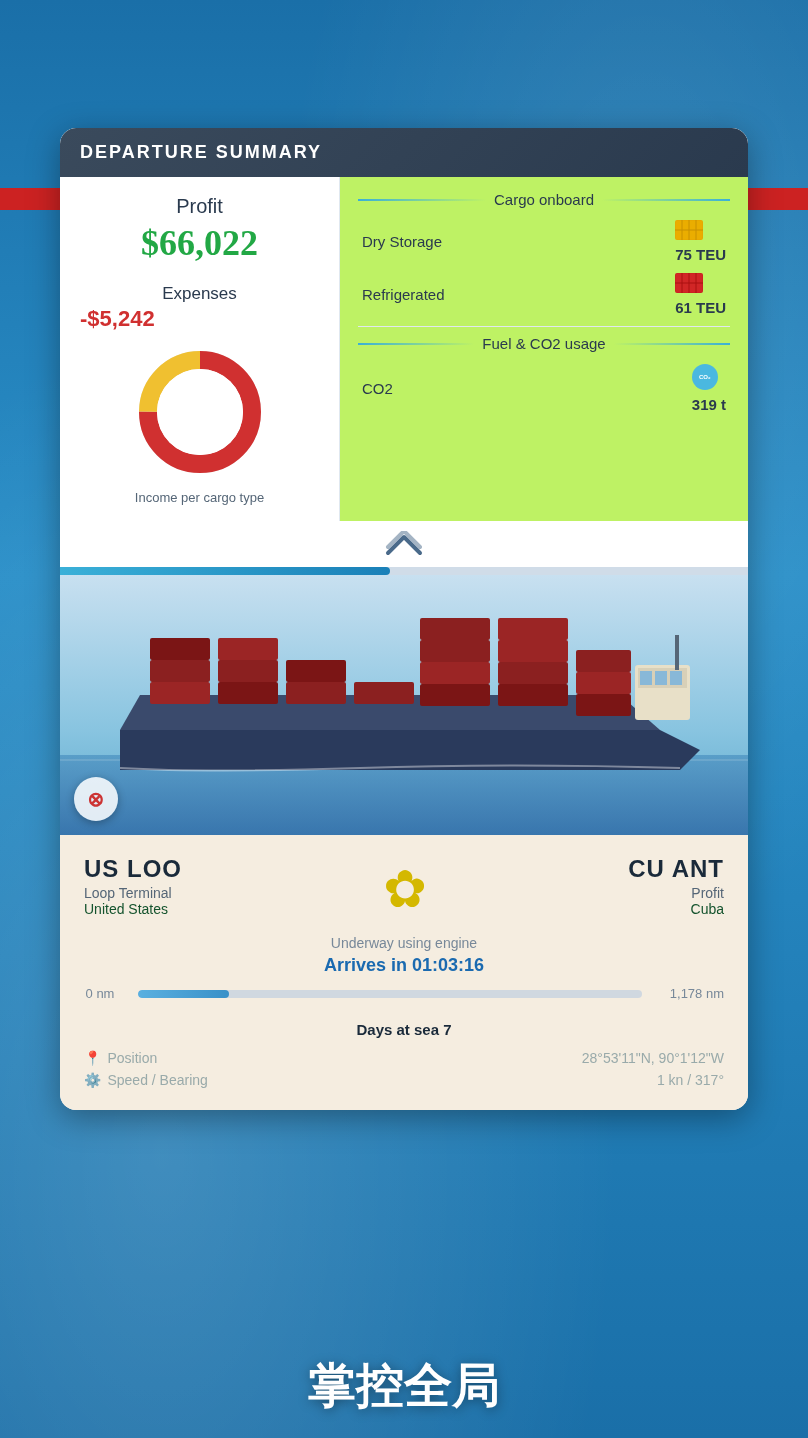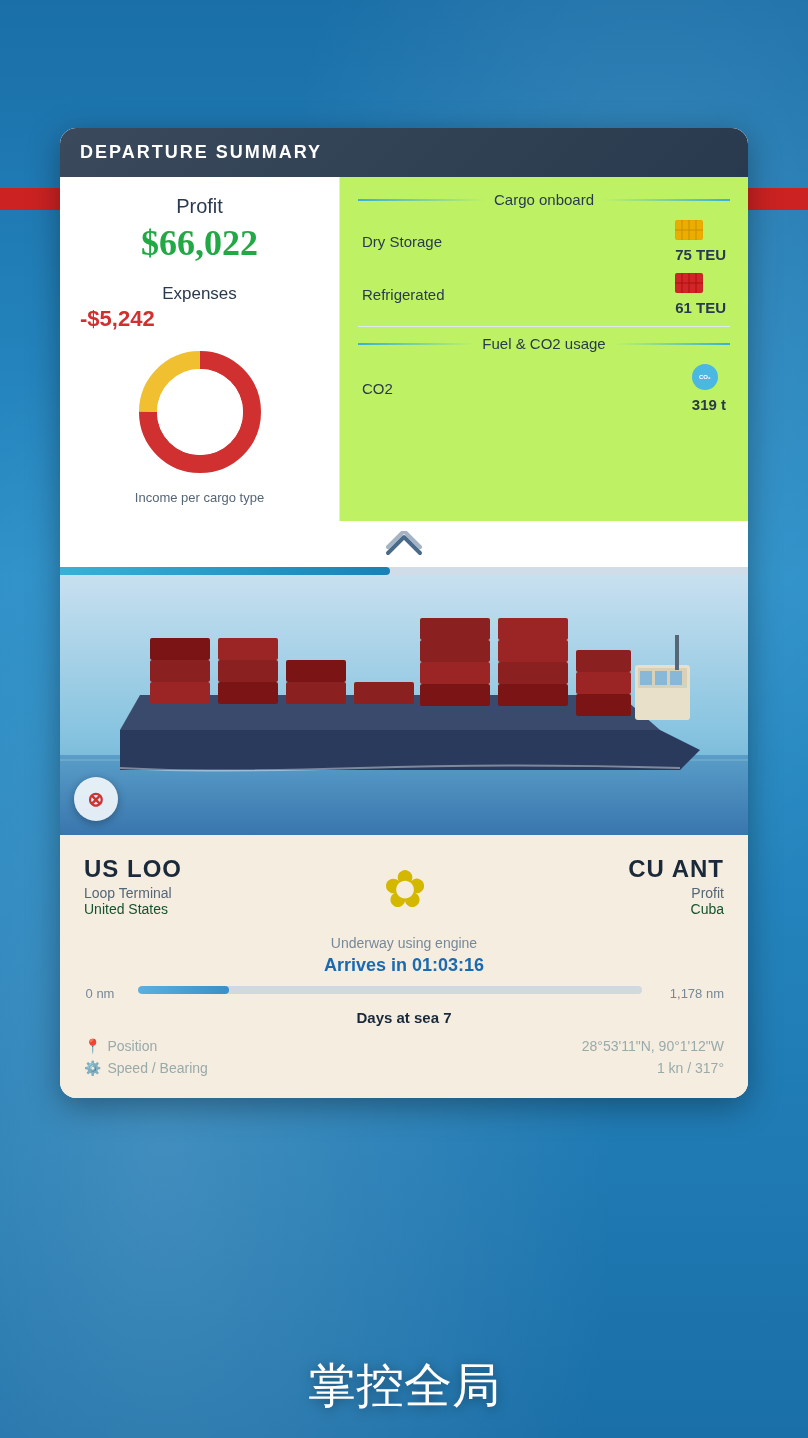--- a/index.html
+++ b/index.html
@@ -289,23 +289,23 @@
       font-weight: 700;
       color: #1a2a3a;
       margin-bottom: 10px;
     }
     .voyage-eta span {
       color: #1a6ab0;
     }
 
     .distance-row {
       display: flex;
-      align-items: flex-start;
+      align-items: center;
       gap: 22px;
-      margin-bottom: 8px;
+      margin-bottom: 20px;
     }
     .distance-label {
       font-size: 13px;
       color: #778899;
       min-width: 32px;
     }
     .distance-bar {
       flex: 1;
       height: 8px;
       background: #d0d8e0;
@@ -357,21 +357,21 @@
     }
 
     
     .chinese-text {
       position: absolute;
       bottom: 20px;
       left: 0;
       right: 0;
       text-align: center;
       font-size: 48px;
-      font-weight: 400;
+      font-weight: 700;
       color: #fff;
       text-shadow: 0 2px 12px rgba(0,0,0,0.4);
       z-index: 5;
     }
 
     
     .container-icon-yellow {
       display: inline-block;
       width: 28px;
       height: 20px;

